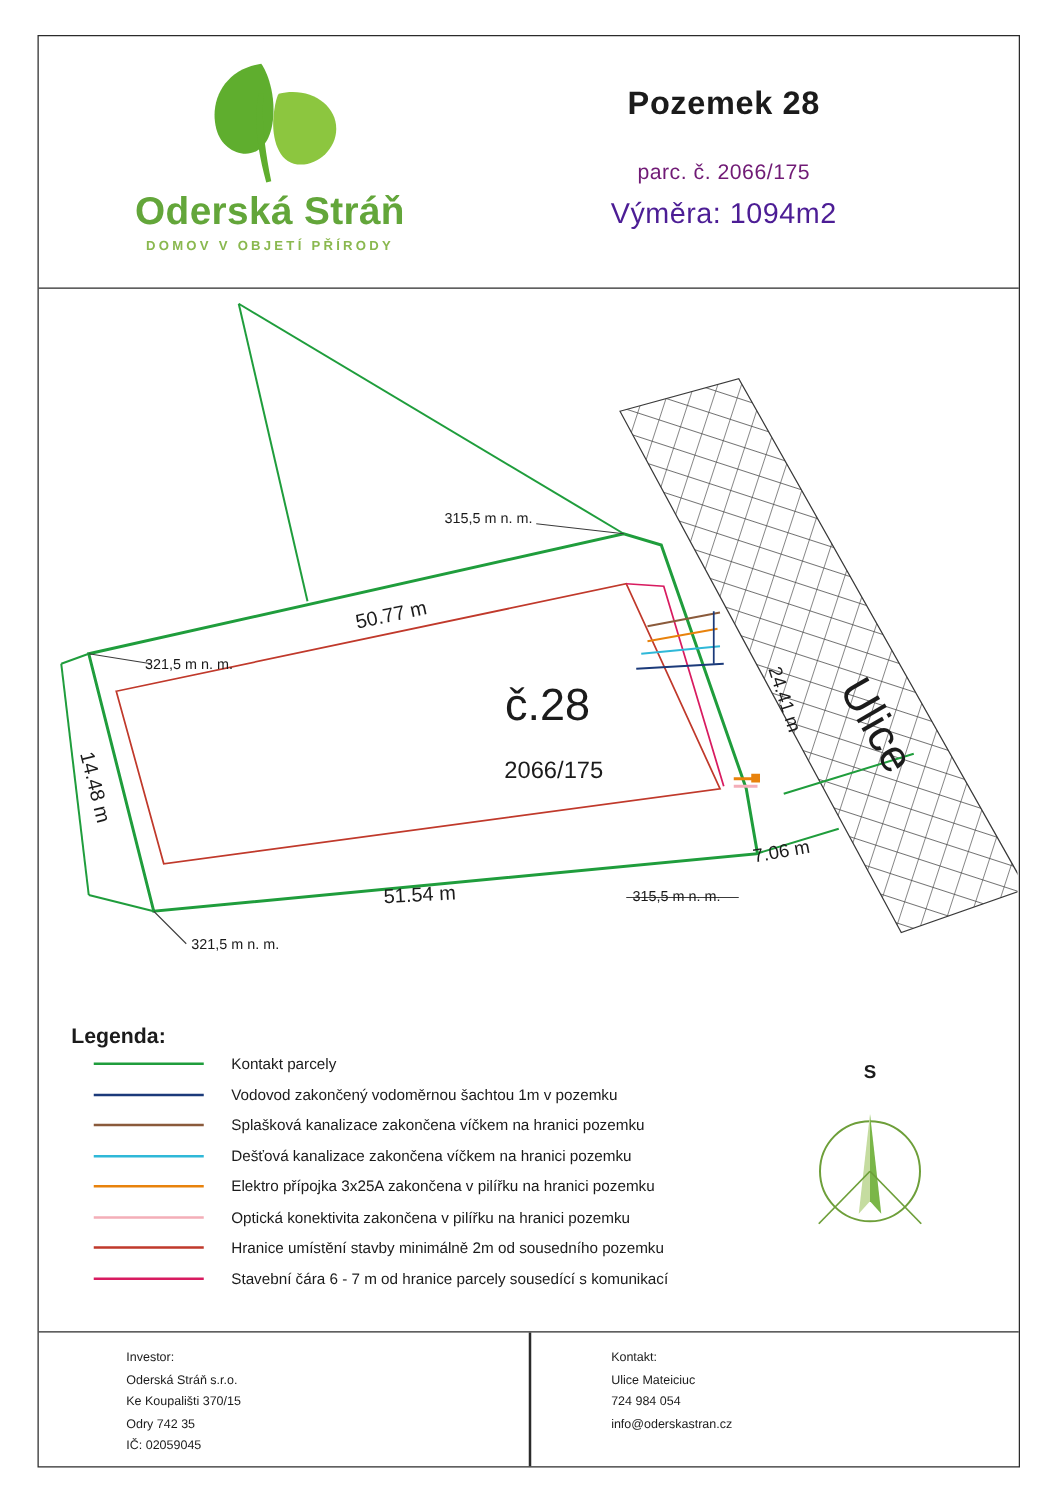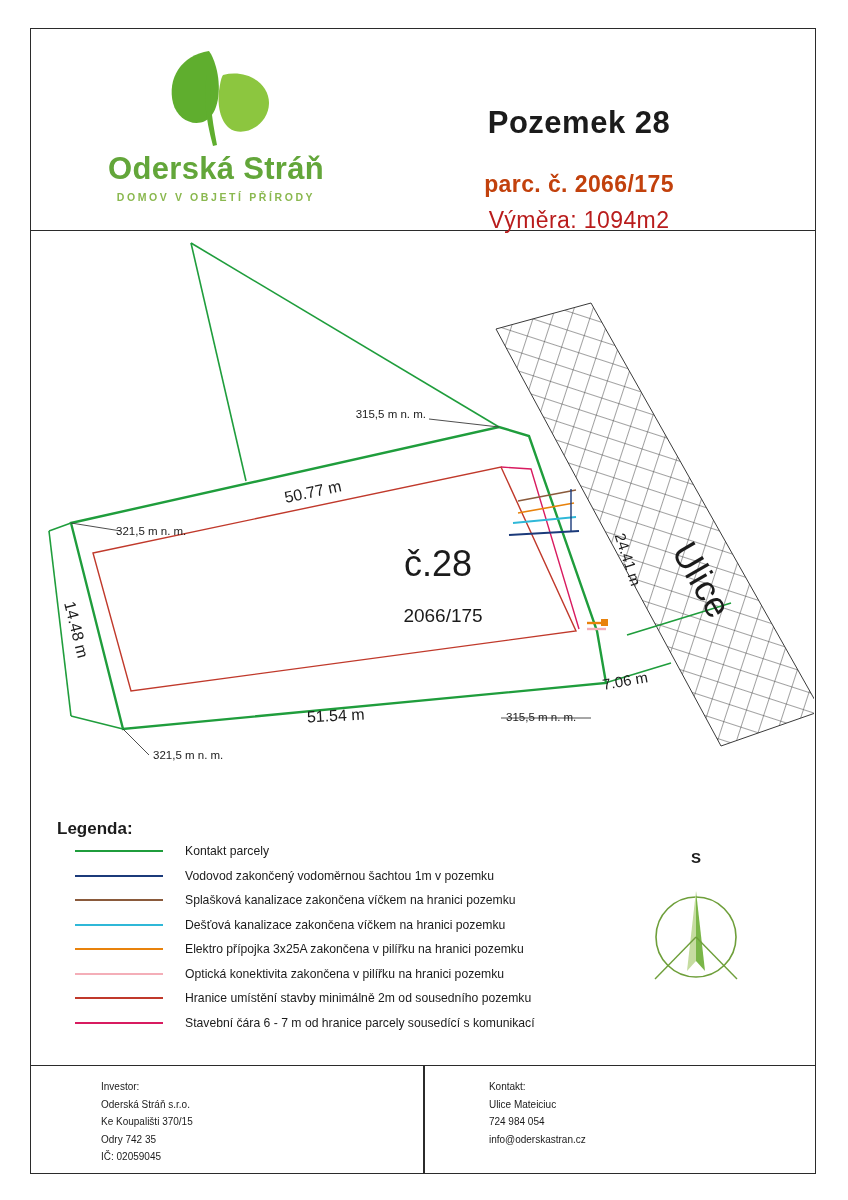--- a/index.html
+++ b/index.html
@@ -75,37 +75,35 @@
     letter-spacing: 2.6px;
   }
   .title-block {
     position: absolute;
     right: 26px;
     top: 38px;
     width: 420px;
     text-align: center;
   }
   .title-main {
-    font-size: 31px;
+    font-size: 26px;
     font-weight: bold;
     color: #1b1b1b;
     letter-spacing: 0.5px;
-    margin-top: 38px;
   }
   .title-sub1 {
     margin-top: 30px;
-    font-size: 23px;
-    color: #c2410c;
+    font-size: 17px;
+    color: #701a75;
     letter-spacing: 0.4px;
-    font-weight: bold;
   }
   .title-sub2 {
     margin-top: 9px;
     font-size: 23px;
-    color: #b91c1c;
+    color: #4c1d95;
     letter-spacing: 0.4px;
   }
 
   
   .map-area {
     position: absolute;
     left: 0;
     top: 202px;
     width: 100%;
     height: 584px;

